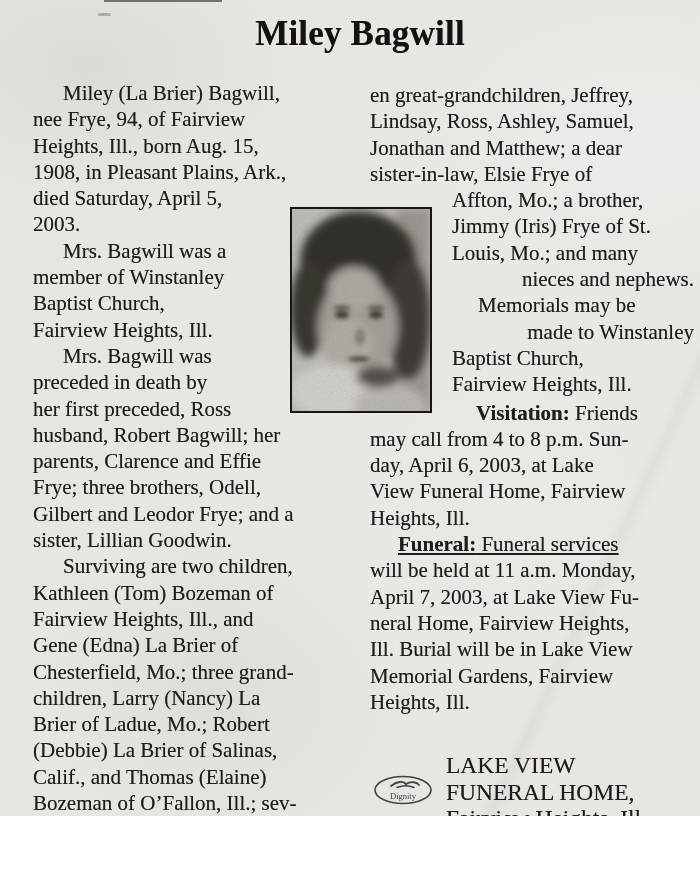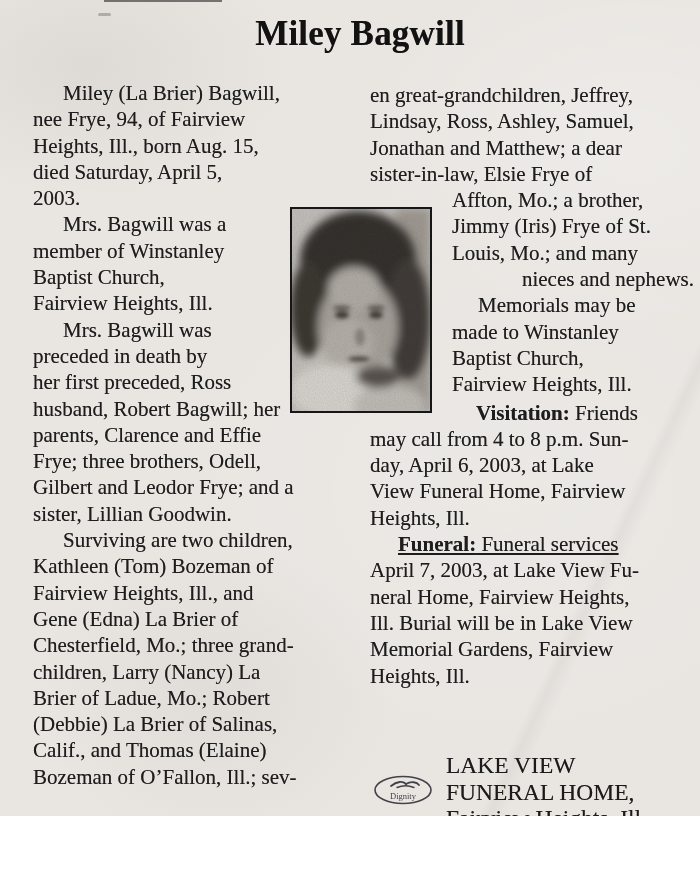--- a/index.html
+++ b/index.html
@@ -71,20 +71,21 @@
 
   <div class="top-artifact"></div>
   <div class="smudge"></div>
 
   <div class="title">Miley Bagwill</div>
 
   <div class="col" id="left-col">
       <div class="line" style="padding-left: 30px;">Miley (La Brier) Bagwill,</div>
       <div class="line">nee Frye, 94, of Fairview</div>
       <div class="line">Heights, Ill., born Aug. 15,</div>
+      <div class="line">1908, in Pleasant Plains, Ark.,</div>
       <div class="line">died Saturday, April 5,</div>
       <div class="line">2003.</div>
       <div class="line" style="padding-left: 30px;">Mrs. Bagwill was a</div>
       <div class="line">member of Winstanley</div>
       <div class="line">Baptist Church,</div>
       <div class="line">Fairview Heights, Ill.</div>
       <div class="line" style="padding-left: 30px;">Mrs. Bagwill was</div>
       <div class="line">preceded in death by</div>
       <div class="line">her first preceded, Ross</div>
       <div class="line">husband, Robert Bagwill; her</div>
@@ -106,29 +107,30 @@
   <div class="col" id="right-col">
       <div class="line">en great-grandchildren, Jeffrey,</div>
       <div class="line">Lindsay, Ross, Ashley, Samuel,</div>
       <div class="line">Jonathan and Matthew; a dear</div>
       <div class="line">sister-in-law, Elsie Frye of</div>
       <div class="line" style="padding-left: 82px;">Affton, Mo.; a brother,</div>
       <div class="line" style="padding-left: 82px;">Jimmy (Iris) Frye of St.</div>
       <div class="line" style="padding-left: 82px;">Louis, Mo.; and many</div>
       <div class="line" style="padding-left: 82px; text-align: right;">nieces and nephews.</div>
       <div class="line" style="padding-left: 108px;">Memorials may be</div>
-      <div class="line" style="padding-left: 82px;">made to Winstanley</div>
+      <div class="line" style="padding-left: 82px; text-align: right;">made to Winstanley</div>
       <div class="line" style="padding-left: 82px;">Baptist Church,</div>
       <div class="line" style="padding-left: 82px;">Fairview Heights, Ill.</div>
       <div class="line" style="padding-left: 106px; margin-top: 2px;"><b>Visitation:</b> Friends</div>
       <div class="line">may call from 4 to 8 p.m. Sun-</div>
       <div class="line">day, April 6, 2003, at Lake</div>
       <div class="line">View Funeral Home, Fairview</div>
       <div class="line">Heights, Ill.</div>
       <div class="line" style="padding-left: 28px; margin-top: 0; text-decoration: underline;"><b>Funeral:</b> Funeral services</div>
+      <div class="line">will be held at 11 a.m. Monday,</div>
       <div class="line">April 7, 2003, at Lake View Fu-</div>
       <div class="line">neral Home, Fairview Heights,</div>
       <div class="line">Ill. Burial will be in Lake View</div>
       <div class="line">Memorial Gardens, Fairview</div>
       <div class="line">Heights, Ill.</div>
     </div>
 
   <div class="photo">
     <svg viewBox="0 0 138 202" preserveAspectRatio="none">
       <defs>

